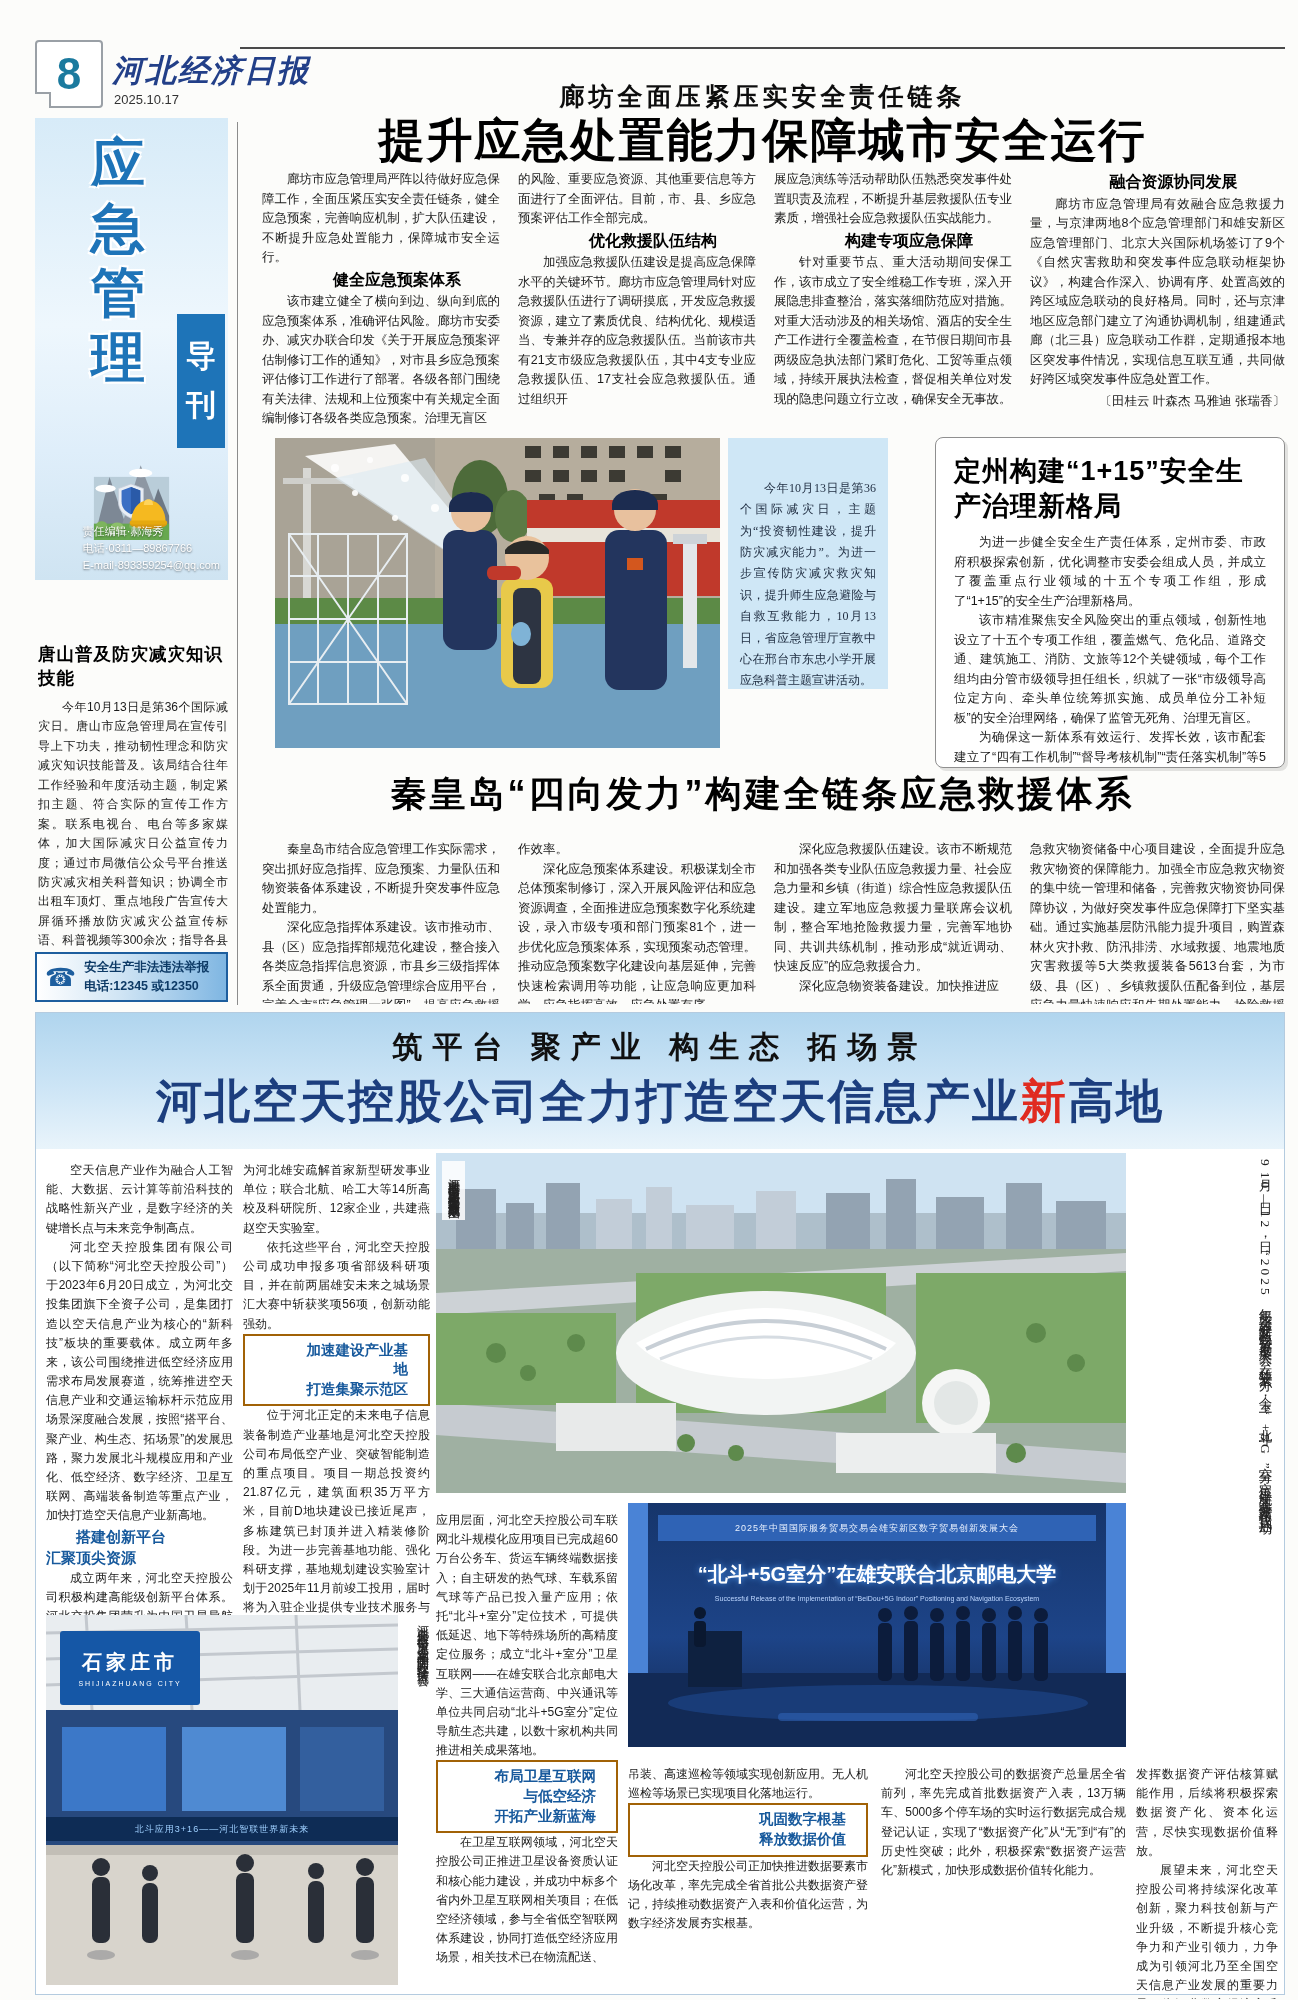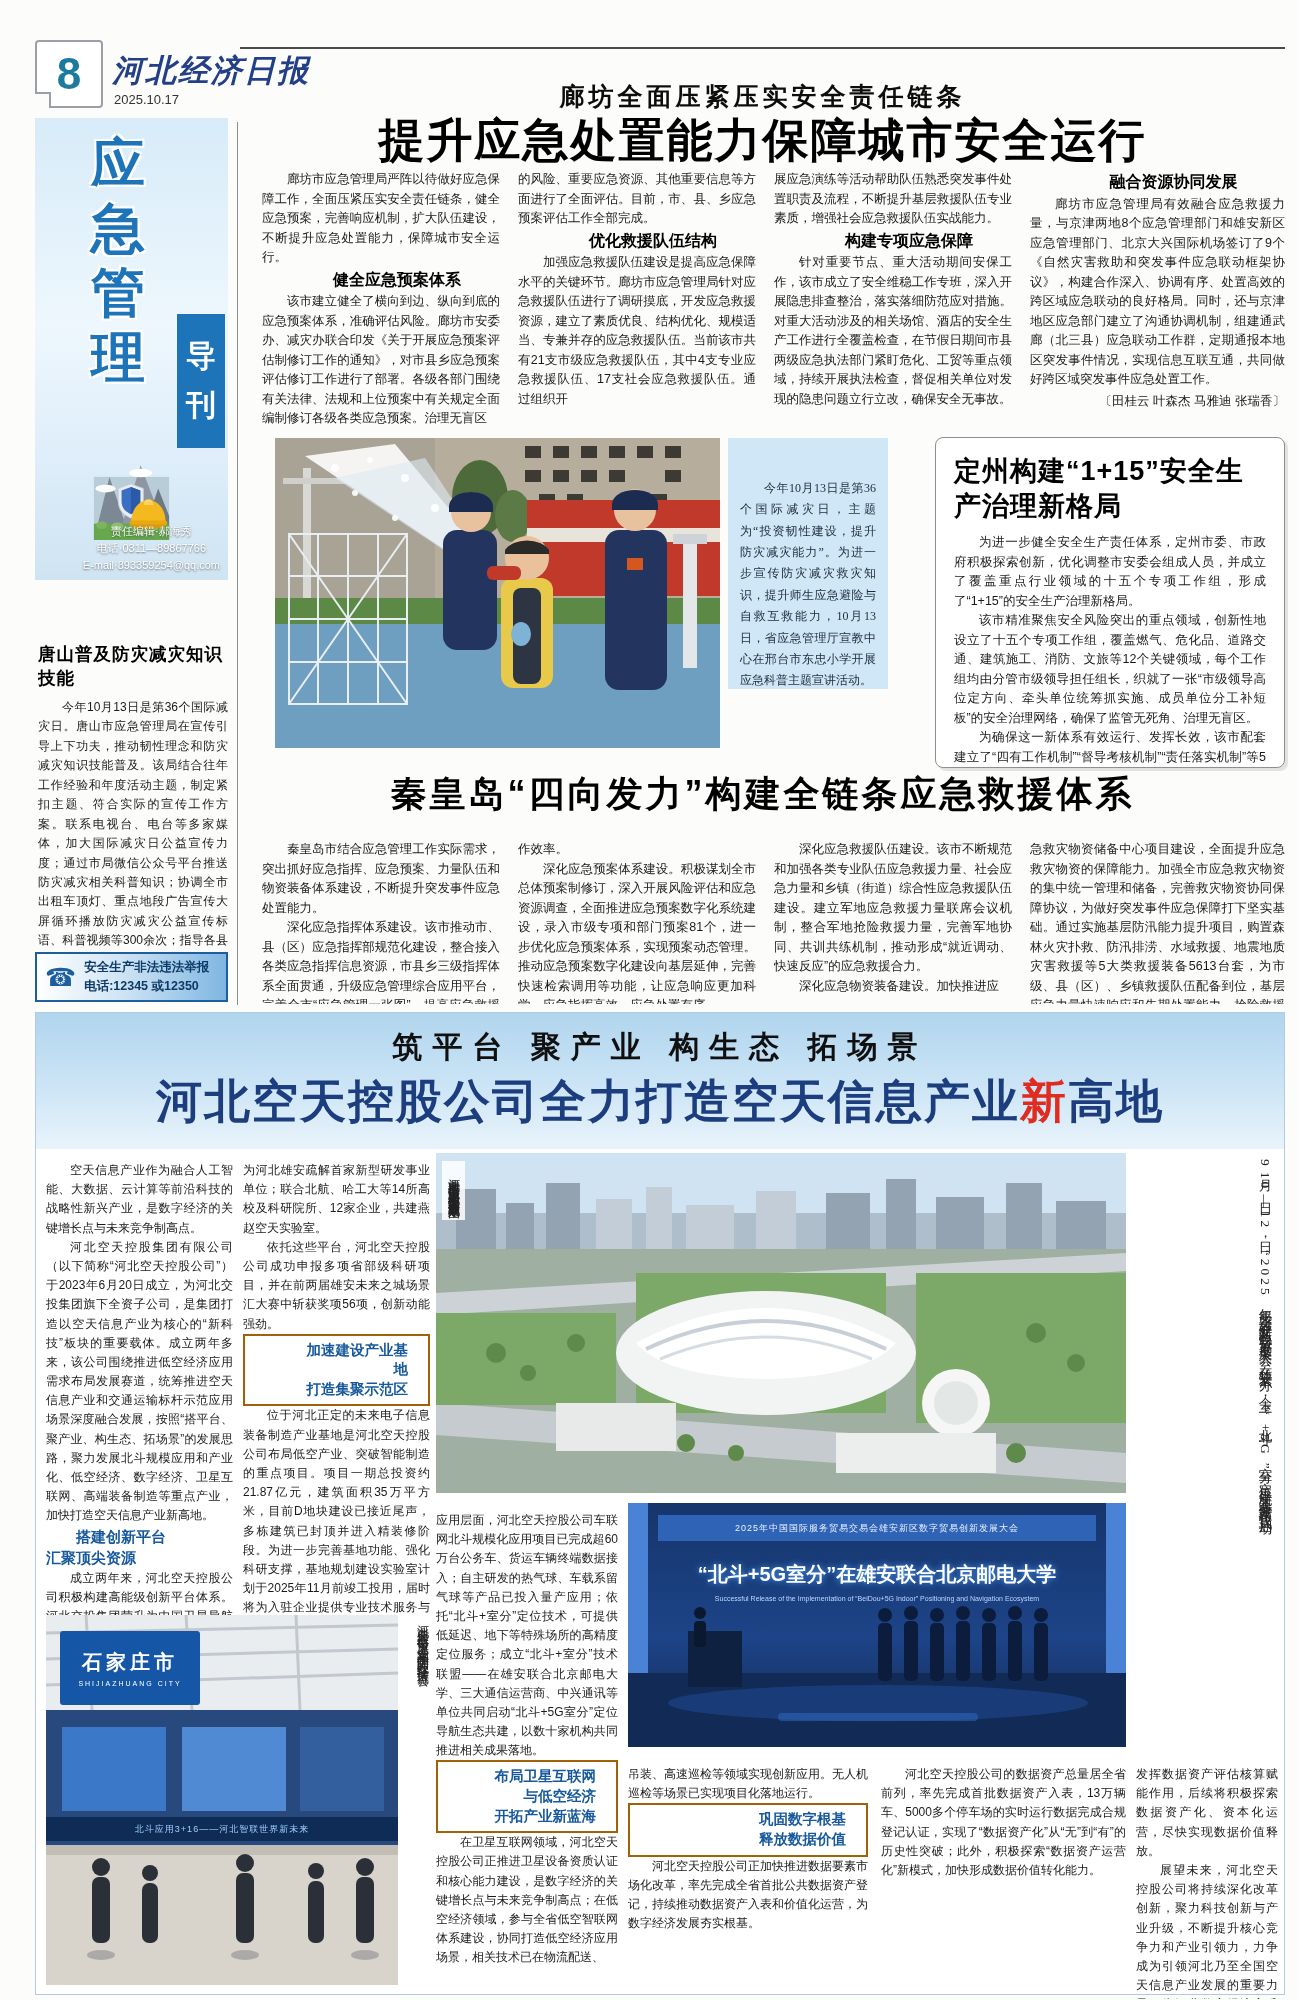--- a/index.html
+++ b/index.html
@@ -21,21 +21,21 @@
 
   
   .masthead{left:35px;top:118px;width:193px;height:462px;overflow:hidden;
             background:linear-gradient(180deg,#d7ebf8 0%,#eef7fd 45%,#dfeefa 72%,#cfe4f2 100%);}
   .mast-chars{position:absolute;left:56px;top:18px;display:flex;flex-direction:column;gap:8px;
               font-family:"Liberation Serif","DejaVu Serif",serif;font-size:54px;font-weight:900;color:#1e74b8;
               text-shadow:2px 2px 0 #fff,-2px -2px 0 #fff,2px -2px 0 #fff,-2px 2px 0 #fff;line-height:1.05;}
   .mast-tag{position:absolute;right:3px;top:196px;width:48px;height:134px;background:#1e74b8;color:#fff;
             display:flex;flex-direction:column;align-items:center;justify-content:center;gap:8px;
             font-size:30px;font-weight:bold;}
-  .mast-contact{position:absolute;right:8px;bottom:6px;text-align:center;color:#fff;font-size:11px;
+  .mast-contact{position:absolute;right:8px;bottom:6px;text-align:left;color:#fff;font-size:11px;
             line-height:1.55;text-shadow:0 1px 2px rgba(0,0,0,.55);}
   .mast-art{position:absolute;left:0;bottom:40px;width:193px;height:180px;}
 
   
   .tangshan{left:38px;top:598px;width:190px;height:350px;overflow:hidden;}
   .tangshan h3{margin:44px 0 8px 0;font-size:17.5px;font-weight:900;letter-spacing:1px;color:#000;}
   .smallbody{font-size:12px;line-height:1.62;text-align:justify;color:#1a1a1a;}
   .smallbody p{margin:0;text-indent:2em;}
   .byline{text-align:right;margin-top:2px;}
 
@@ -392,26 +392,26 @@
             <circle cx="250" cy="290" r="9"></circle>
             <circle cx="300" cy="300" r="8"></circle>
         </g>
       </svg>
       <div class="vcap bld-cap">河北空天控股公司位于正定的未来电子信息装备制造产业基地效果图。</div>
     </div>
 
     <div class="vcap vcap-expo">9月10日—12日，“2025年服贸会雄安新区数字贸易发展大会”在雄安举办。会上，“北斗+5G室分”定位导航生态共建发布仪式启动。</div>
 
     <div class="kt-col kt-colC bodytext">
-      <p style="text-indent:0">应用层面，河北空天控股公司车联网北斗规模化应用项目已完成超60万台公务车、货运车辆终端数据接入；自主研发的热气球、车载系留气球等产品已投入量产应用；依托“北斗+室分”定位技术，可提供低延迟、地下等特殊场所的高精度定位服务；成立“北斗+室分”技术联盟——在雄安联合北京邮电大学、三大通信运营商、中兴通讯等单位共同启动“北斗+5G室分”定位导航生态共建，以数十家机构共同推进相关成果落地。</p>
+      <p style="text-indent:0">应用层面，河北空天控股公司车联网北斗规模化应用项目已完成超60万台公务车、货运车辆终端数据接入；自主研发的热气球、车载系留气球等产品已投入量产应用；依托“北斗+室分”定位技术，可提供低延迟、地下等特殊场所的高精度定位服务；成立“北斗+室分”卫星互联网——在雄安联合北京邮电大学、三大通信运营商、中兴通讯等单位共同启动“北斗+5G室分”定位导航生态共建，以数十家机构共同推进相关成果落地。</p>
       <p class="boxhead">
         <span>布局卫星互联网与低空经济</span><br>
         <span>开拓产业新蓝海</span>
       </p>
-      <p>在卫星互联网领域，河北空天控股公司正推进卫星设备资质认证和核心能力建设，是数字经济的关键增长点与未来竞争制高点；在低空经济领域，参与全省低空智联网体系建设，协同打造低空经济应用场景，相关技术已在物流配送、</p>
+      <p>在卫星互联网领域，河北空天控股公司正推进卫星设备资质认证和核心能力建设，并成功中标多个省内外卫星互联网相关项目；在低空经济领域，参与全省低空智联网体系建设，协同打造低空经济应用场景，相关技术已在物流配送、</p>
     </div>
 
     <div class="conf-photo">
       <svg class="conf-art" width="498" height="244" viewBox="0 0 498 244">
         <rect x="0" y="0" width="20" height="244" fill="#4a83d6"></rect>
         <rect x="478" y="0" width="20" height="244" fill="#4a83d6"></rect>
         <rect x="0" y="170" width="498" height="74" fill="#122a56"></rect>
         <ellipse cx="250" cy="200" rx="210" ry="18" fill="#1d4488" opacity="0.7"></ellipse>
         <g fill="#0c1c3c">
           <rect x="250" y="120" width="14" height="58" rx="5"></rect>

